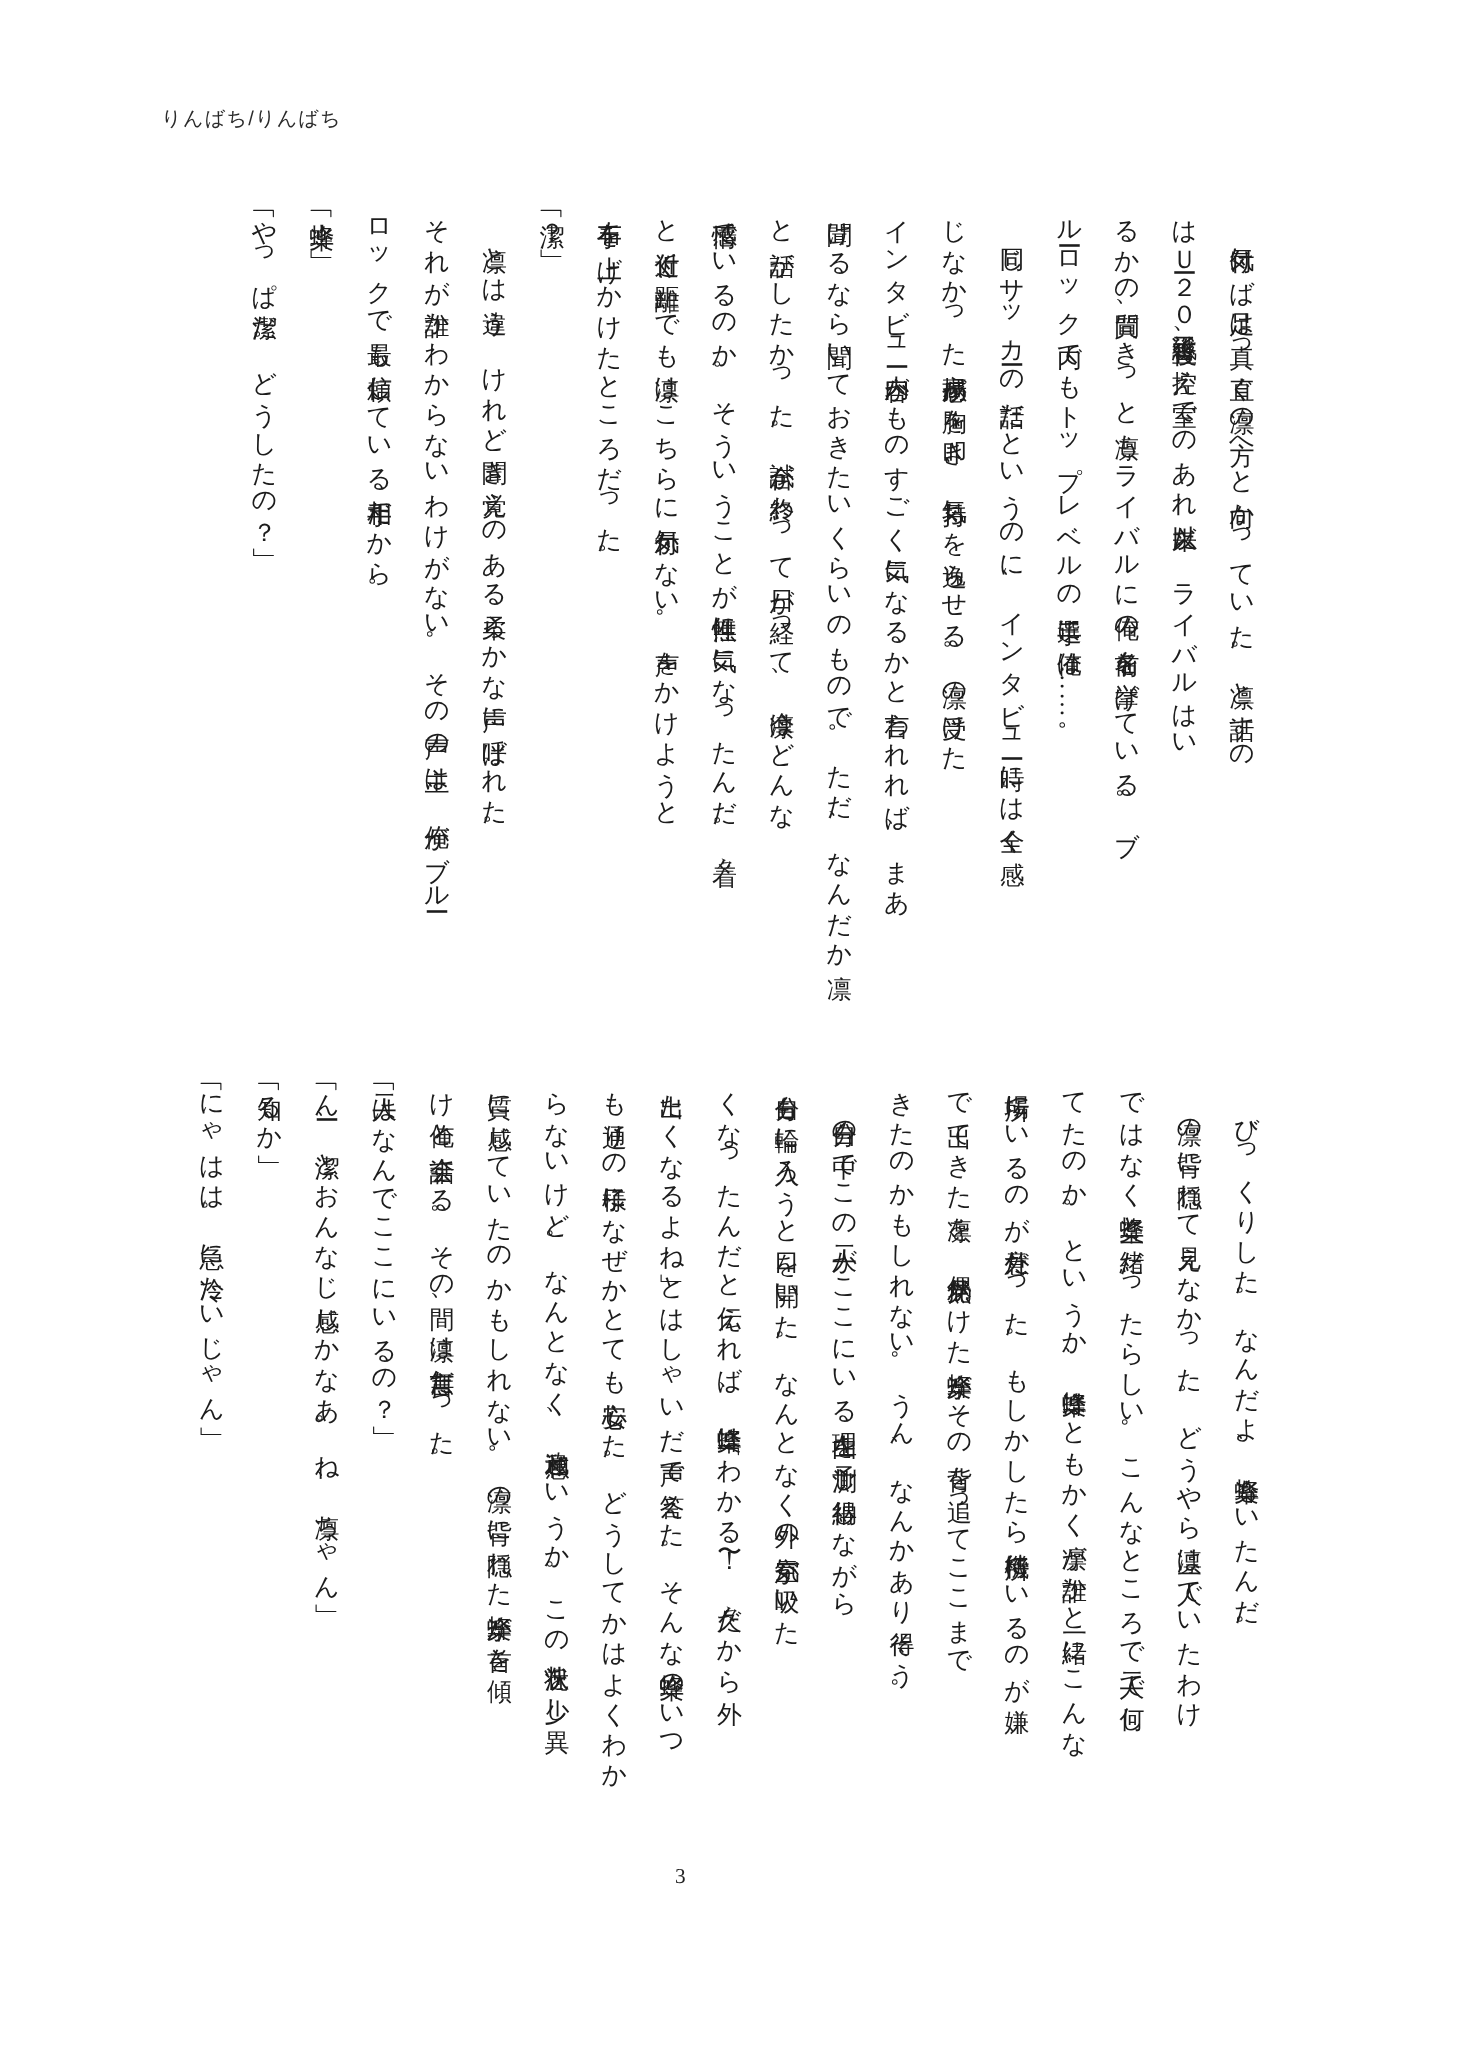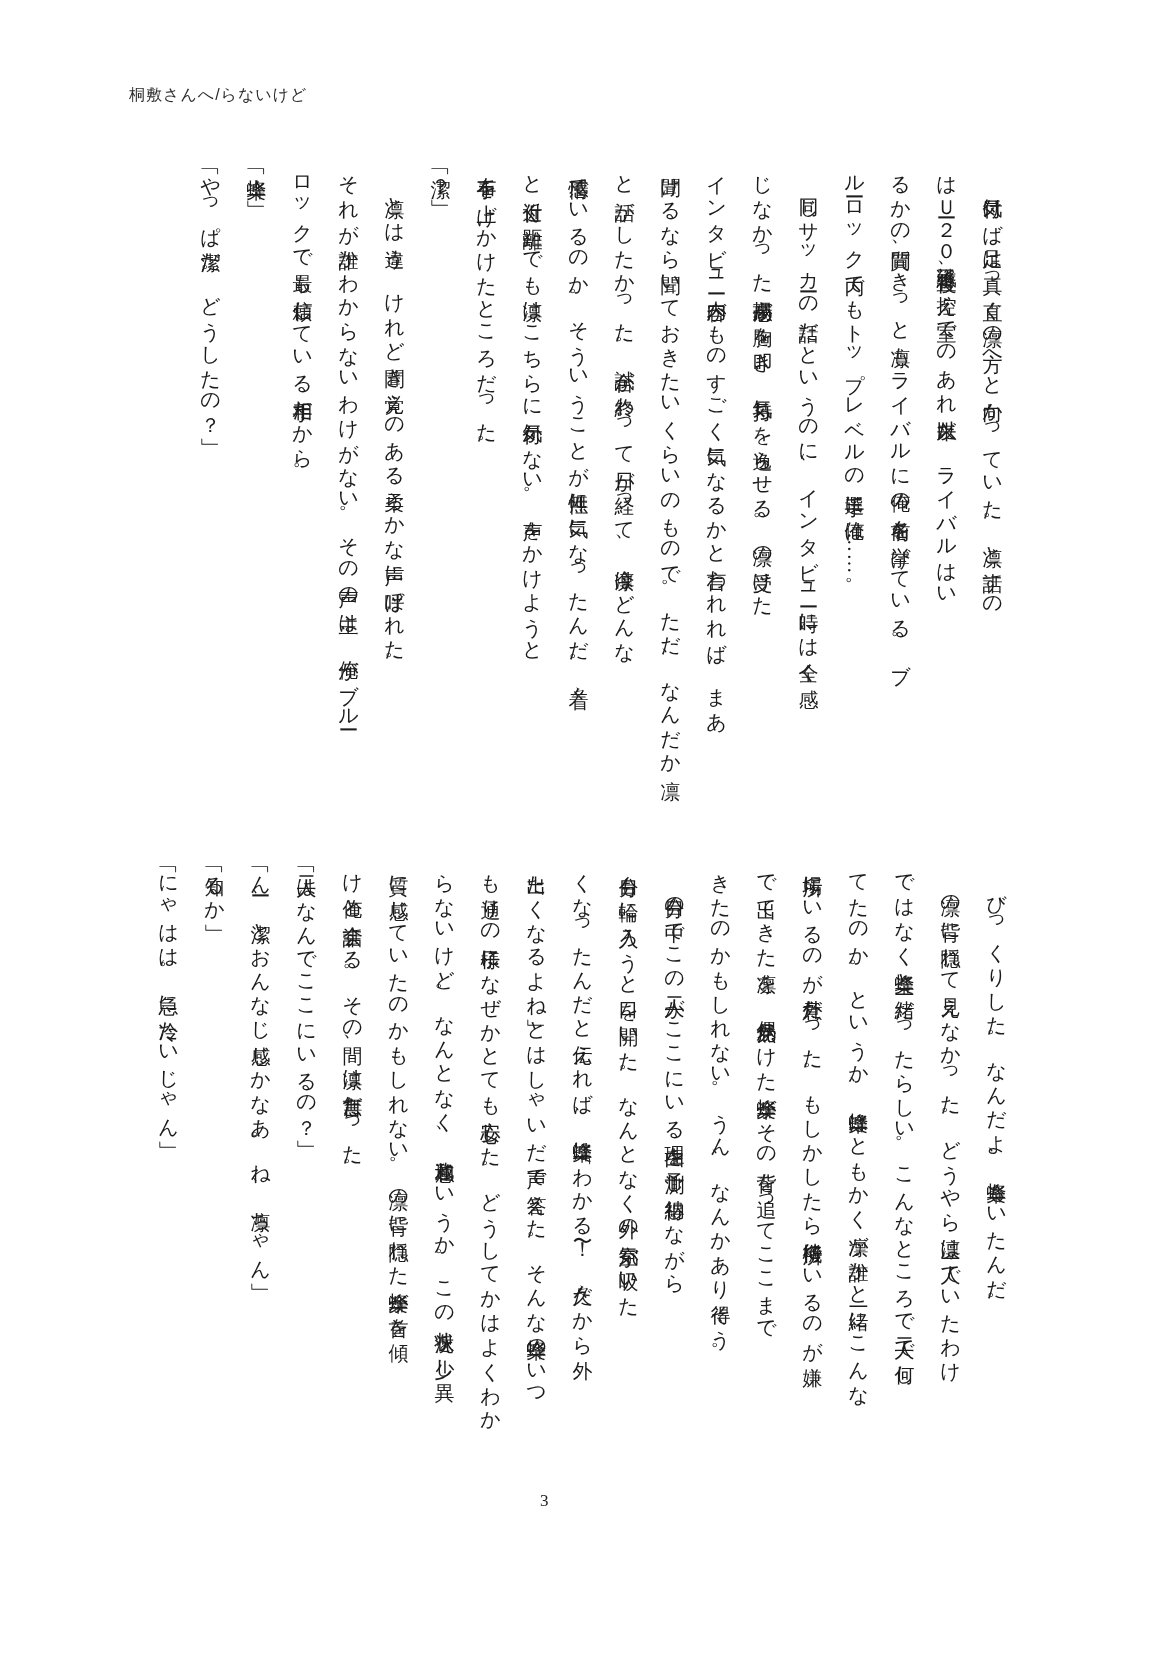--- a/index.html
+++ b/index.html
@@ -42,21 +42,21 @@
     top: 1491px;
     font-size: 17px;
     color: #222222;
     font-family: "Liberation Serif", "DejaVu Serif", serif;
   }
 </style>
 </head>
 <body>
 
 <div class="page">
-  <div class="header">桐敷さんへ/らないけど</div>
+  <div class="header">りんばち/りんばち</div>
 
   <div class="vblock vblock-top">
       <div class="tcol indent">気付けば足は真っ直ぐ凛の方へと向かっていた。凛と話すの</div>
       <div class="tcol">はＵー２０戦終了直後、控え室でのあれ以来だ。ライバルはい</div>
       <div class="tcol">るかの質問、きっと凛もライバルに俺の名前を挙げている。ブ</div>
       <div class="tcol">ルーロック内でもトップレベルの選手に俺は……。</div>
       <div class="tcol indent">同じサッカーの話だというのに、インタビュー時には全く感</div>
       <div class="tcol">じなかった高揚感が胸を叩き、気持ちを逸らせる。凛の受けた</div>
       <div class="tcol">インタビュー内容がものすごく気になるかと言われれば、まあ</div>
       <div class="tcol">聞けるなら聞いておきたいくらいのもので。ただ、なんだか凛</div>

